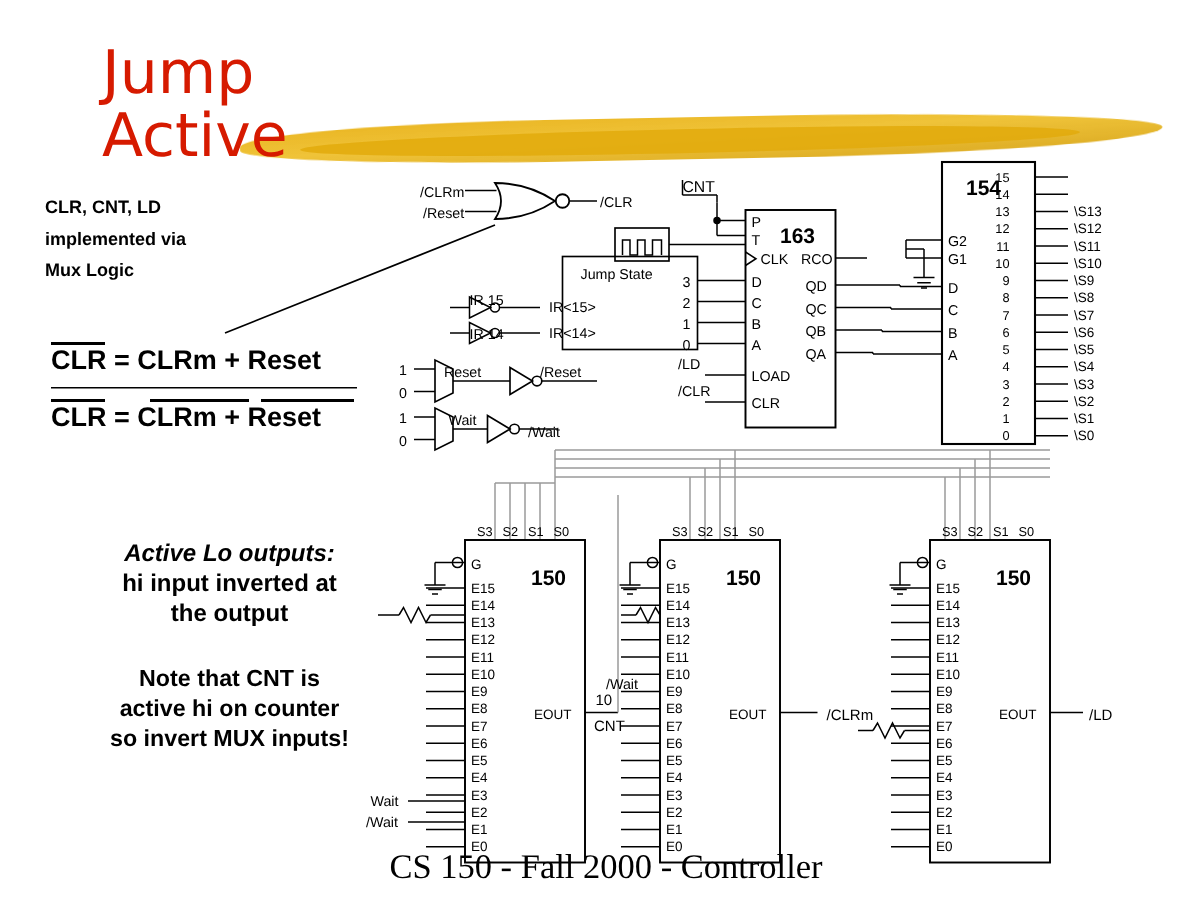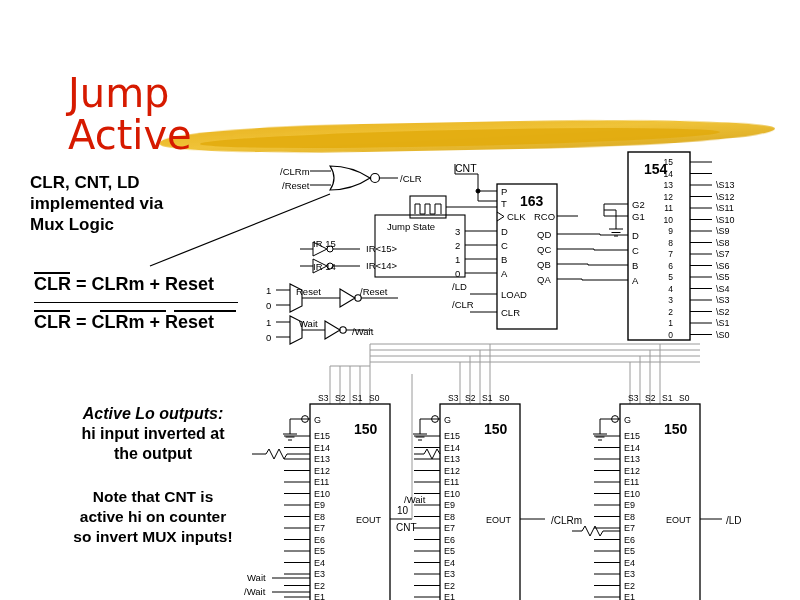--- a/index.html
+++ b/index.html
@@ -12,21 +12,20 @@
     background: #ffffff;
     font-family: "Liberation Sans", sans-serif;
     overflow: hidden;
     position: relative;
   }
   #slide {
     position: absolute;
     left: 0; top: 0;
     width: 800px;
     height: 525px;
-    margin-top: 44px;
   }
   .abs { position: absolute; }
 
   
   #title {
     left: 68px; top: 28px;
     font-size: 40px;
     line-height: 42px;
     color: #d61a00;
     font-family: "DejaVu Sans", sans-serif;
@@ -52,21 +51,21 @@
     z-index: 1;
   }
 
   
   .blk-bold {
     font-weight: bold;
     color: #000;
   }
   #lbl-clrcnt {
     left: 30px; top: 128px;
-    font-size: 17px;
+    font-size: 12px;
     line-height: 21px;
     white-space: pre;
   }
   #eq1 {
     left: 34px; top: 230px;
     font-size: 18px;
     white-space: pre;
     font-weight: bold;
   }
   #eq2 {

